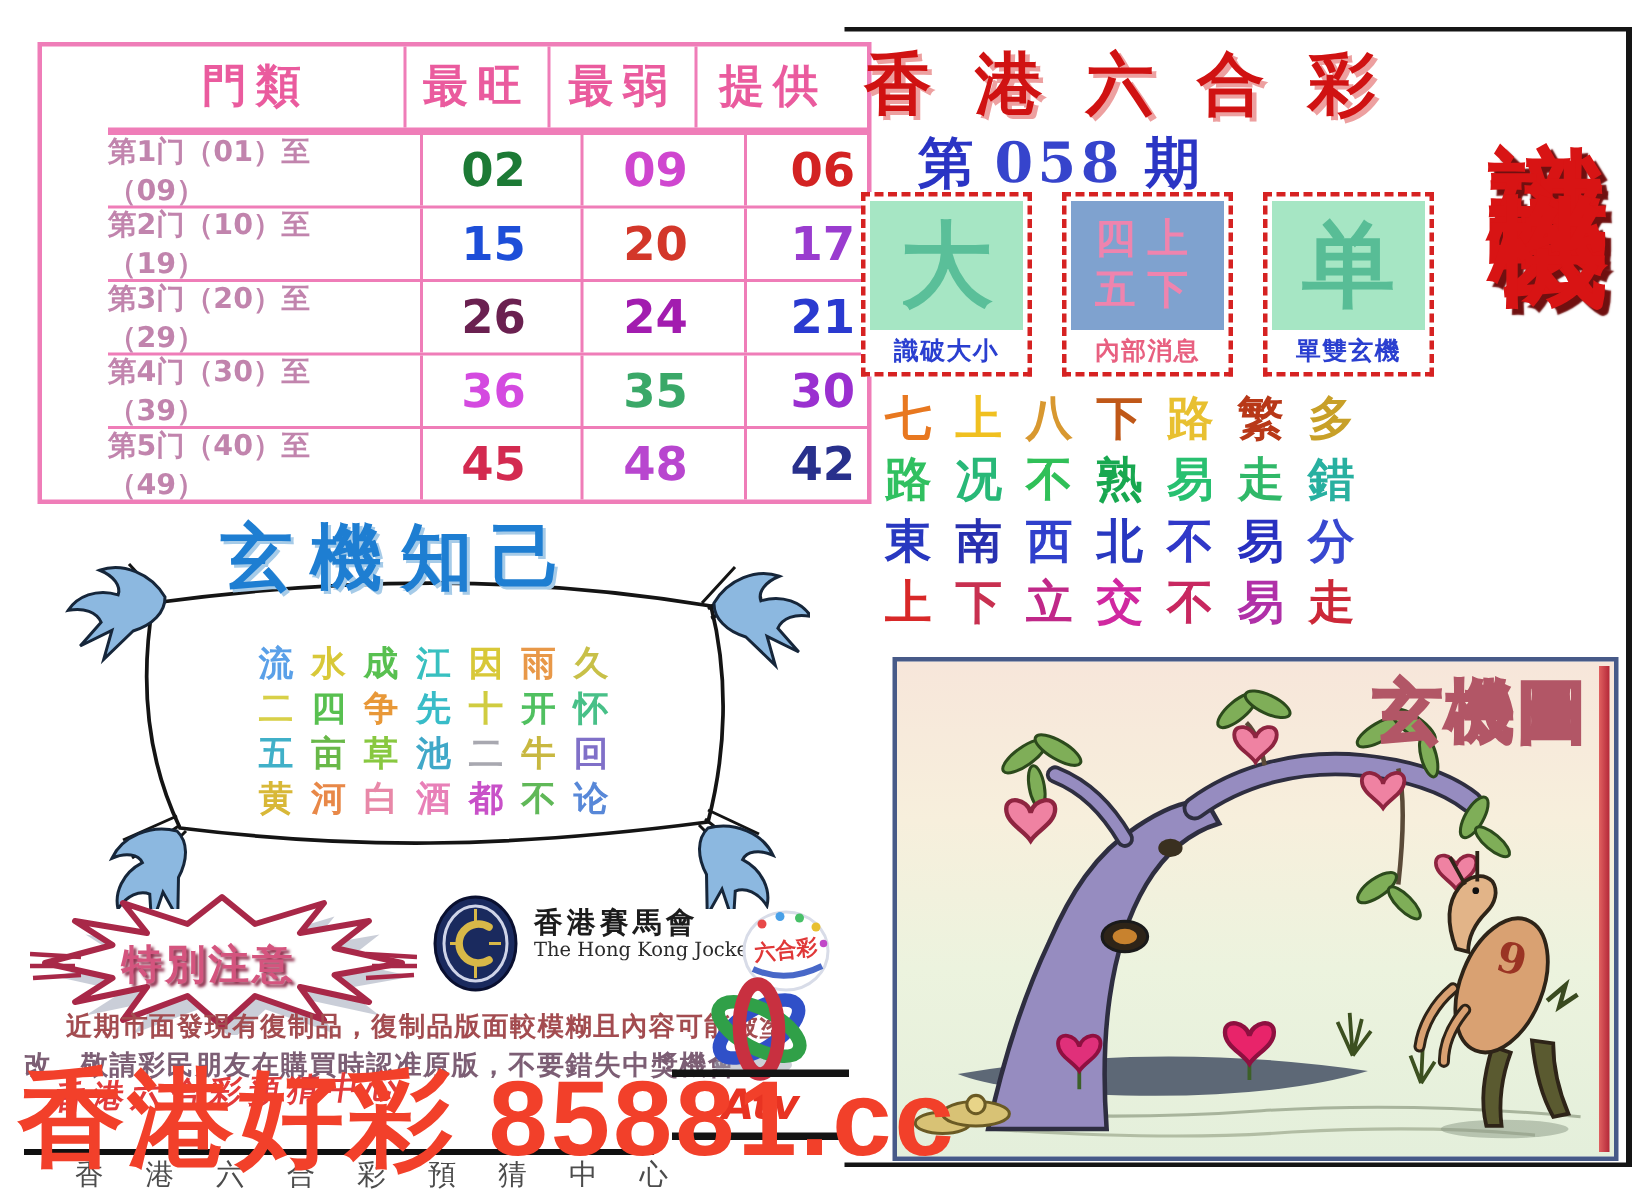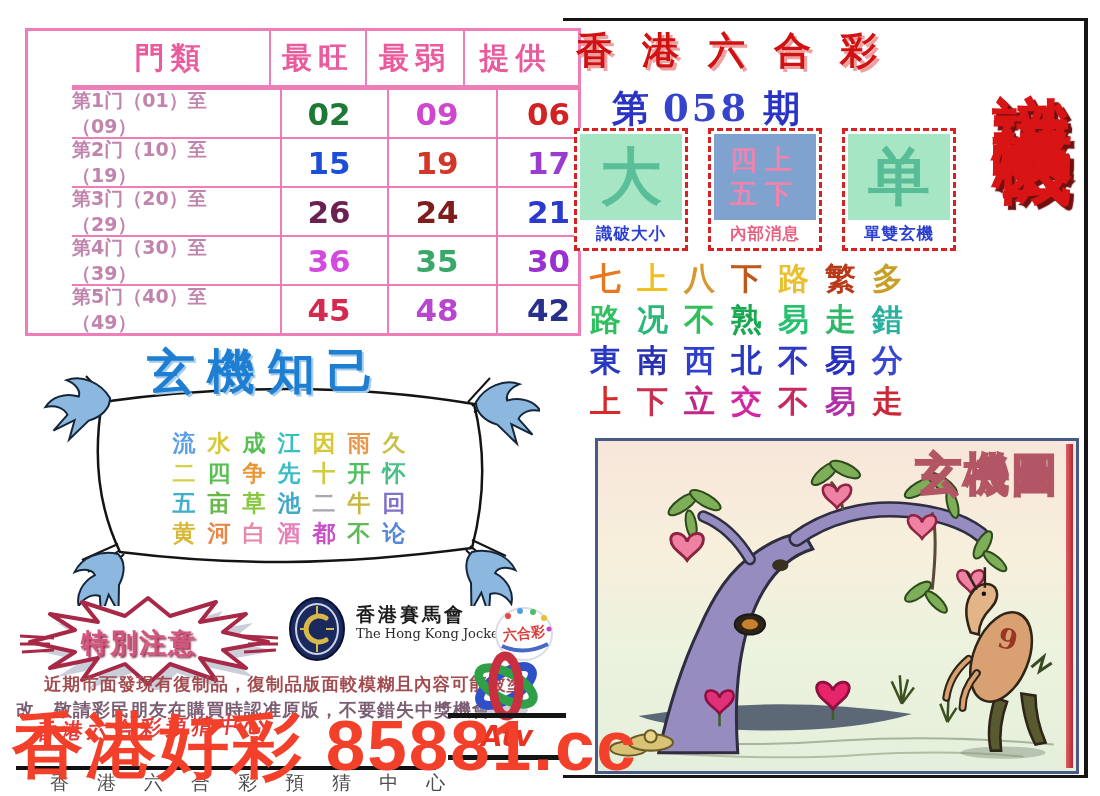--- a/index.html
+++ b/index.html
@@ -51,21 +51,21 @@
       transform:rotate(-2deg) skewX(-10deg);letter-spacing:5px;z-index:25;
       font-family:"DejaVu Serif","Liberation Serif",serif;opacity:.95;}
   .bline{position:absolute;left:16px;top:766px;width:420px;height:4px;background:#101010;z-index:12;}
   .footer-name{position:absolute;left:50px;top:770px;font-size:19px;color:#4c4c4c;letter-spacing:11px;z-index:8;}
   .bigred{position:absolute;left:12px;top:699px;font-size:71px;font-weight:900;color:#f2402a;z-index:60;
       letter-spacing:2px;white-space:nowrap;font-family:"Liberation Sans","DejaVu Sans",sans-serif;}
 
   
   .rframe{position:absolute;left:563px;top:18px;width:521px;height:754px;
       border-top:3px solid #151515;border-right:4px solid #151515;border-bottom:3px solid #151515;}
-  .rheader{position:absolute;left:576px;top:26px;font-size:37px;font-weight:bold;color:#d01212;
+  .rheader{position:absolute;left:576px;top:26px;font-size:45px;font-weight:bold;color:#d01212;
       font-family:"DejaVu Serif","Liberation Serif",serif;letter-spacing:29px;
       text-shadow:3px 3px 0 #eda0a0;white-space:nowrap;}
   .issue{position:absolute;left:612px;top:84px;font-size:37px;font-weight:bold;color:#2a34c4;
       font-family:"DejaVu Serif","Liberation Serif",serif;white-space:nowrap;}
   .issue .num{color:#3644cc;letter-spacing:3px;margin:16px 14px;font-weight:600;}
   .boxes{position:absolute;left:574px;top:128px;display:flex;gap:20px;}
   .tipbox{width:102px;border:3px dashed #d62222;padding:3px;background:#fff;}
   .sq{height:86px;display:flex;align-items:center;justify-content:center;font-size:62px;font-weight:bold;}
   .sq.two{flex-direction:column;font-size:27px;line-height:1.25;letter-spacing:8px;}
   .boxlabel{margin-top:3px;text-align:center;font-size:16.5px;font-weight:bold;letter-spacing:1px;}
@@ -103,27 +103,27 @@
     <div class="tbody">
         <div class="trow">
           <div class="tcell tlabel">第1门（01）至（09）</div>
           <div class="tcell tval" style="color: rgb(28, 122, 53);">02</div>
           <div class="tcell tval" style="color: rgb(207, 70, 207);">09</div>
           <div class="tcell tval" style="color: rgb(211, 34, 34);">06</div>
         </div>
         <div class="trow">
           <div class="tcell tlabel">第2门（10）至（19）</div>
           <div class="tcell tval" style="color: #1d4ed8;">15</div>
-          <div class="tcell tval" style="color: rgb(211, 55, 42);">19</div>
+          <div class="tcell tval" style="color: rgb(211, 55, 42);">20</div>
           <div class="tcell tval" style="color: rgb(154, 60, 207);">17</div>
         </div>
         <div class="trow">
           <div class="tcell tlabel">第3门（20）至（29）</div>
           <div class="tcell tval" style="color: rgb(106, 32, 80);">26</div>
-          <div class="tcell tval" style="color: #7f1d1d;">24</div>
+          <div class="tcell tval" style="color: #a21caf;">24</div>
           <div class="tcell tval" style="color: rgb(42, 58, 208);">21</div>
         </div>
         <div class="trow">
           <div class="tcell tlabel">第4门（30）至（39）</div>
           <div class="tcell tval" style="color: rgb(212, 74, 224);">36</div>
           <div class="tcell tval" style="color: rgb(58, 168, 104);">35</div>
           <div class="tcell tval" style="color: rgb(154, 48, 208);">30</div>
         </div>
         <div class="trow">
           <div class="tcell tlabel">第5门（40）至（49）</div>

